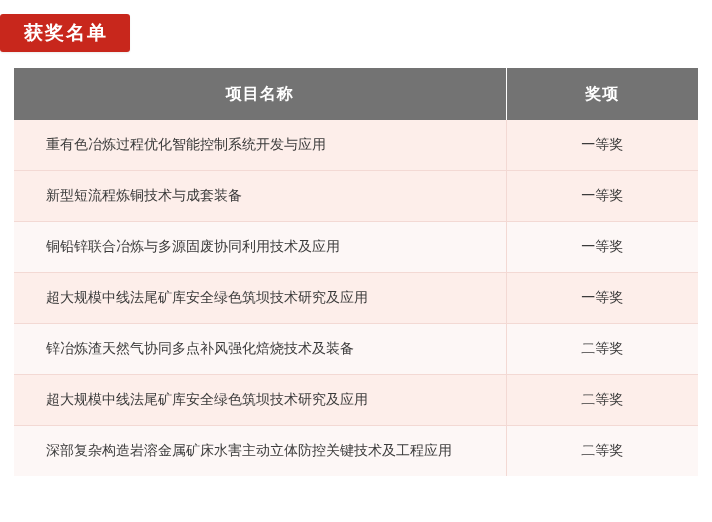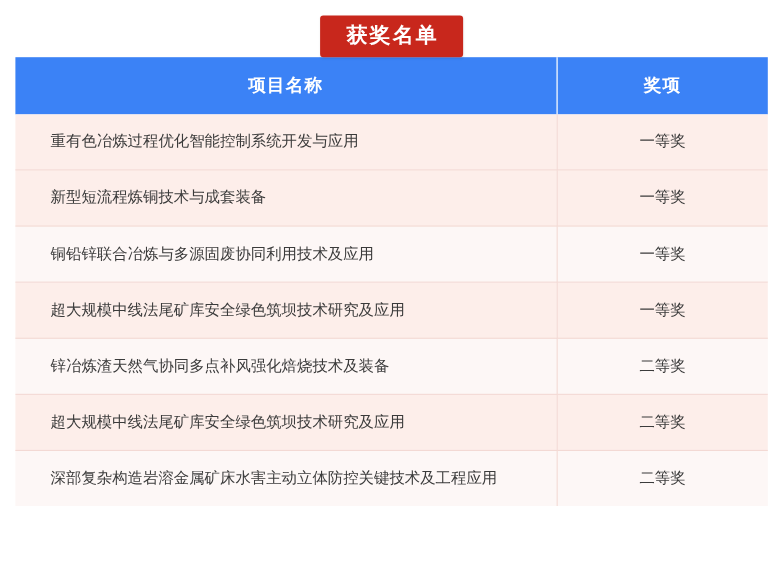--- a/index.html
+++ b/index.html
@@ -15,24 +15,23 @@
     overflow: hidden;
   }
   .page {
     width: 712px;
     height: 522px;
     position: relative;
     box-sizing: border-box;
   }
   .title-wrap {
     display: flex;
-    justify-content: center;
     align-items: center;
     padding-top: 14px;
-    padding-bottom: 0;
+    padding-bottom: 16px;
   }
   .title-badge {
     background: #c8271c;
     color: #ffffff;
     font-size: 19px;
     font-weight: bold;
     letter-spacing: 2px;
     padding: 9px 22px 10px 24px;
     border-radius: 3px;
     line-height: 1;
@@ -42,21 +41,21 @@
     padding: 0 14px;
     box-sizing: border-box;
   }
   table.award-table {
     width: 684px;
     border-collapse: collapse;
     table-layout: fixed;
     font-size: 14px;
   }
   table.award-table thead th {
-    background: #3b82f6;
+    background: #737373;
     color: #ffffff;
     font-size: 16px;
     font-weight: bold;
     letter-spacing: 1px;
     height: 50px;
     border-right: 1px solid #ffffff;
     text-align: center;
     vertical-align: middle;
   }
   table.award-table thead th:last-child {

